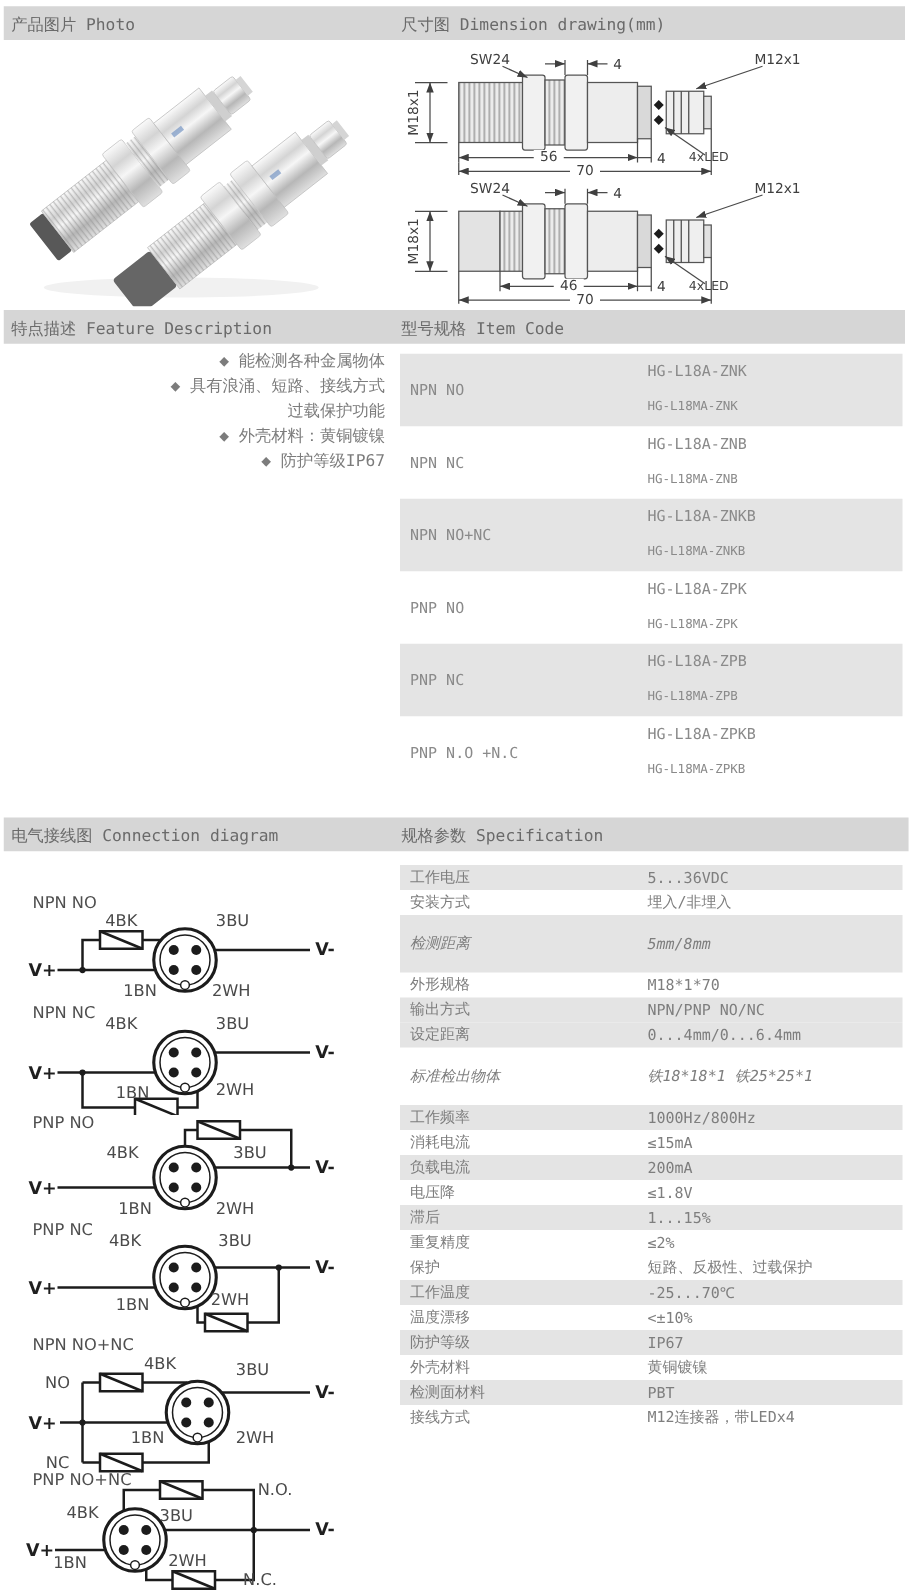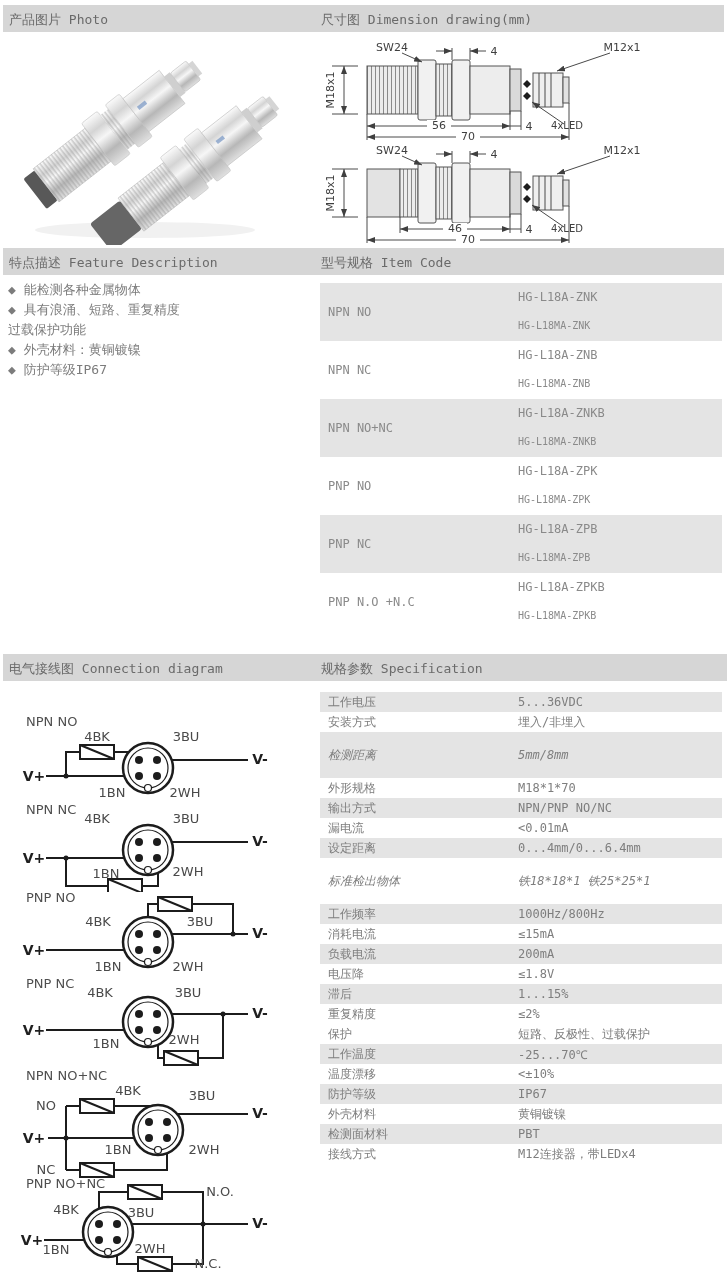--- a/index.html
+++ b/index.html
@@ -2,21 +2,21 @@
 <html><head>
 <meta charset="utf-8">
 <style>
   html,body{margin:0;padding:0;background:#fff;}
   .page{position:relative;width:727px;height:1276px;background:#fff;overflow:hidden;
         font-family:"DejaVu Sans Mono","Liberation Mono",monospace;color:#808080;}
   .hbar{position:absolute;left:3px;width:721px;height:27px;background:#d6d6d6;}
   .hbar .t{position:absolute;top:6px;font-size:13px;color:#6a6a6a;white-space:nowrap;}
   .t1{left:6px;} .t2{left:318px;}
   .feat{position:absolute;left:8px;top:280px;width:300px;font-size:13px;color:#7c7c7c;}
-  .feat div{height:20px;line-height:20px;white-space:nowrap;}
+  .feat div{height:20px;line-height:20px;white-space:nowrap;text-align:right;}
   .ict{position:absolute;left:320px;top:283px;width:402px;}
   .icg{position:relative;height:58px;}
   .icg.sh{background:#e4e4e4;}
   .ic-type{position:absolute;left:8px;top:22px;font-size:12px;color:#8a8a8a;white-space:nowrap;}
   .ic-c1{position:absolute;left:198px;top:7px;font-size:12px;color:#8a8a8a;}
   .ic-c2{position:absolute;left:198px;top:37px;font-size:10px;color:#8a8a8a;}
   .spec{position:absolute;left:320px;top:692px;width:402px;}
   .srow{position:relative;}
   .srow.g{background:#e4e4e4;}
   .h20{height:20px;} .h30{height:46px;font-style:italic;}
@@ -194,21 +194,21 @@
     <text class="dt" x="146" y="100">70</text>
   </svg>
 
   <div class="hbar" style="top:248px;">
     <div class="t t1">特点描述 Feature Description</div>
     <div class="t t2">型号规格 Item Code</div>
   </div>
 
   <div class="feat">
     <div>◆ 能检测各种金属物体</div>
-    <div>◆ 具有浪涌、短路、重复精度</div>
+    <div>◆ 具有浪涌、短路、接线方式</div>
     <div>过载保护功能</div>
     <div>◆ 外壳材料：黄铜镀镍</div>
     <div>◆ 防护等级IP67</div>
   </div>
 
   <div class="ict">
     <div class="icg sh">
       <span class="ic-type">NPN NO</span>
       <span class="ic-c1">HG-L18A-ZNK</span>
       <span class="ic-c2">HG-L18MA-ZNK</span>
@@ -408,24 +408,20 @@
         <span class="sv">5mm/8mm</span>
       </div>
     <div class="srow h20">
         <span class="sl">外形规格</span>
         <span class="sv">M18*1*70</span>
       </div>
     <div class="srow g h20">
         <span class="sl">输出方式</span>
         <span class="sv">NPN/PNP NO/NC</span>
       </div>
-    <div class="srow h20">
-        <span class="sl">漏电流</span>
-        <span class="sv">&lt;0.01mA</span>
-      </div>
     <div class="srow g h20">
         <span class="sl">设定距离</span>
         <span class="sv">0...4mm/0...6.4mm</span>
       </div>
     <div class="srow h30">
         <span class="sl">标准检出物体</span>
         <span class="sv">铁18*18*1 铁25*25*1</span>
       </div>
     <div class="srow g h20">
         <span class="sl">工作频率</span>

